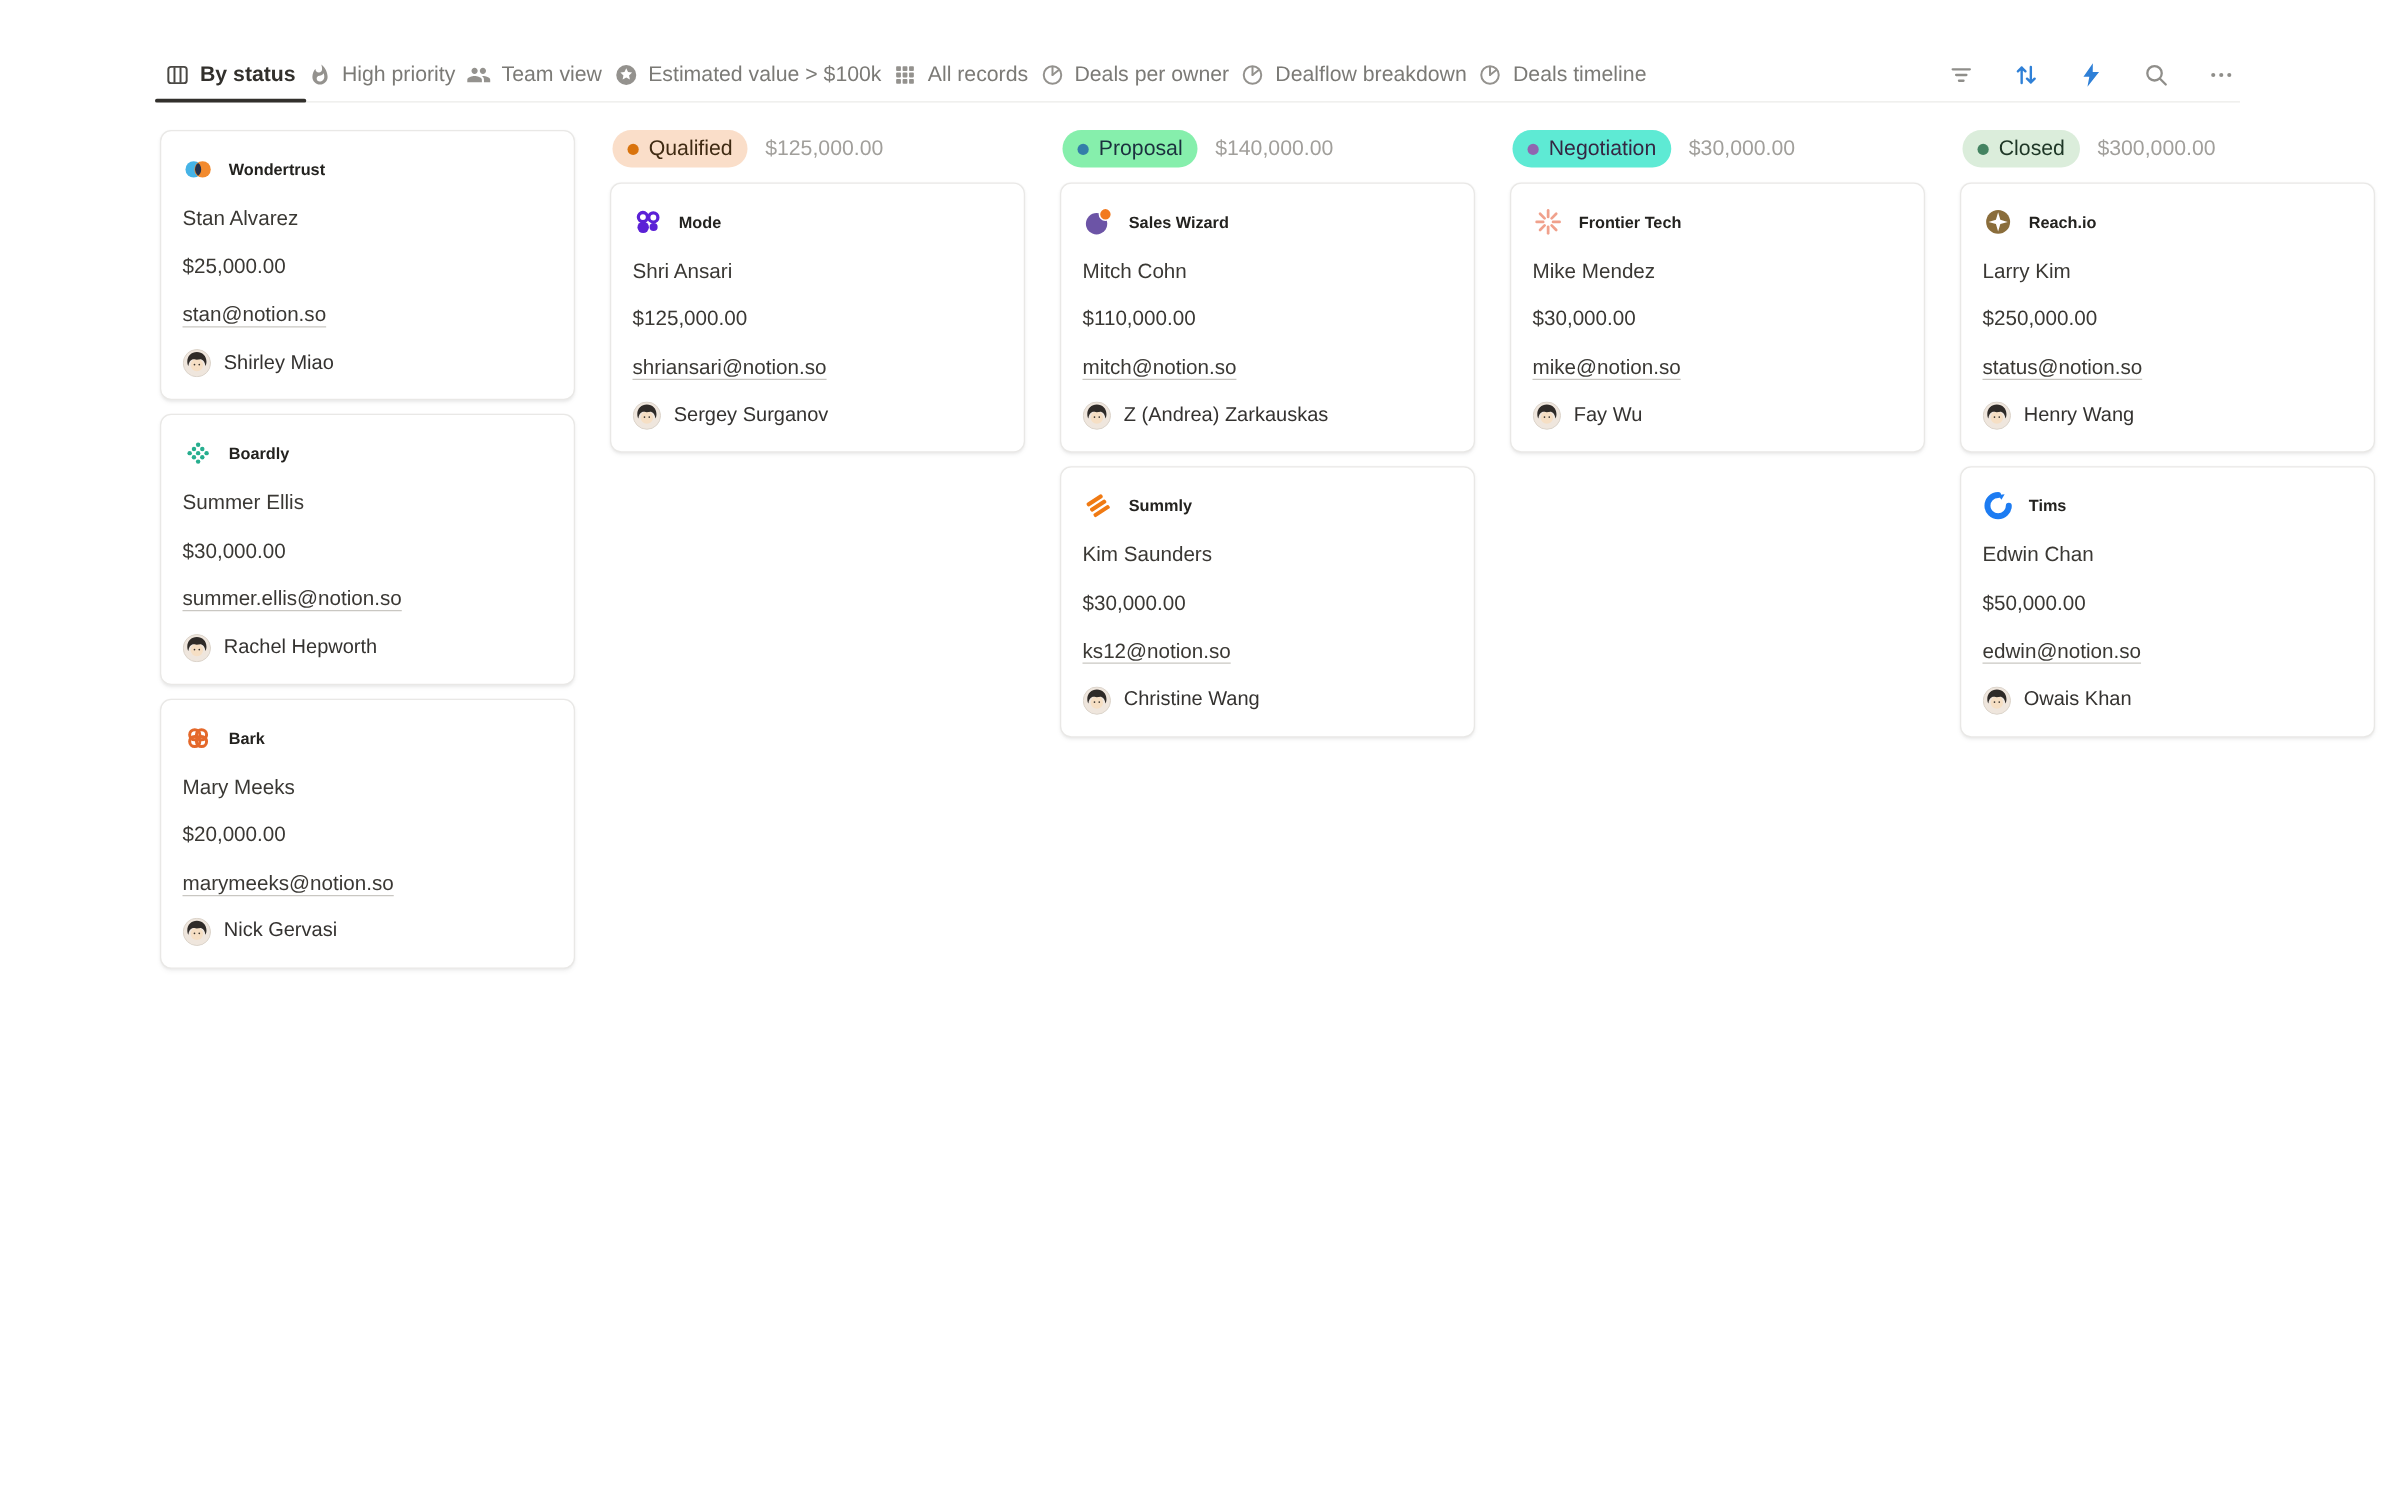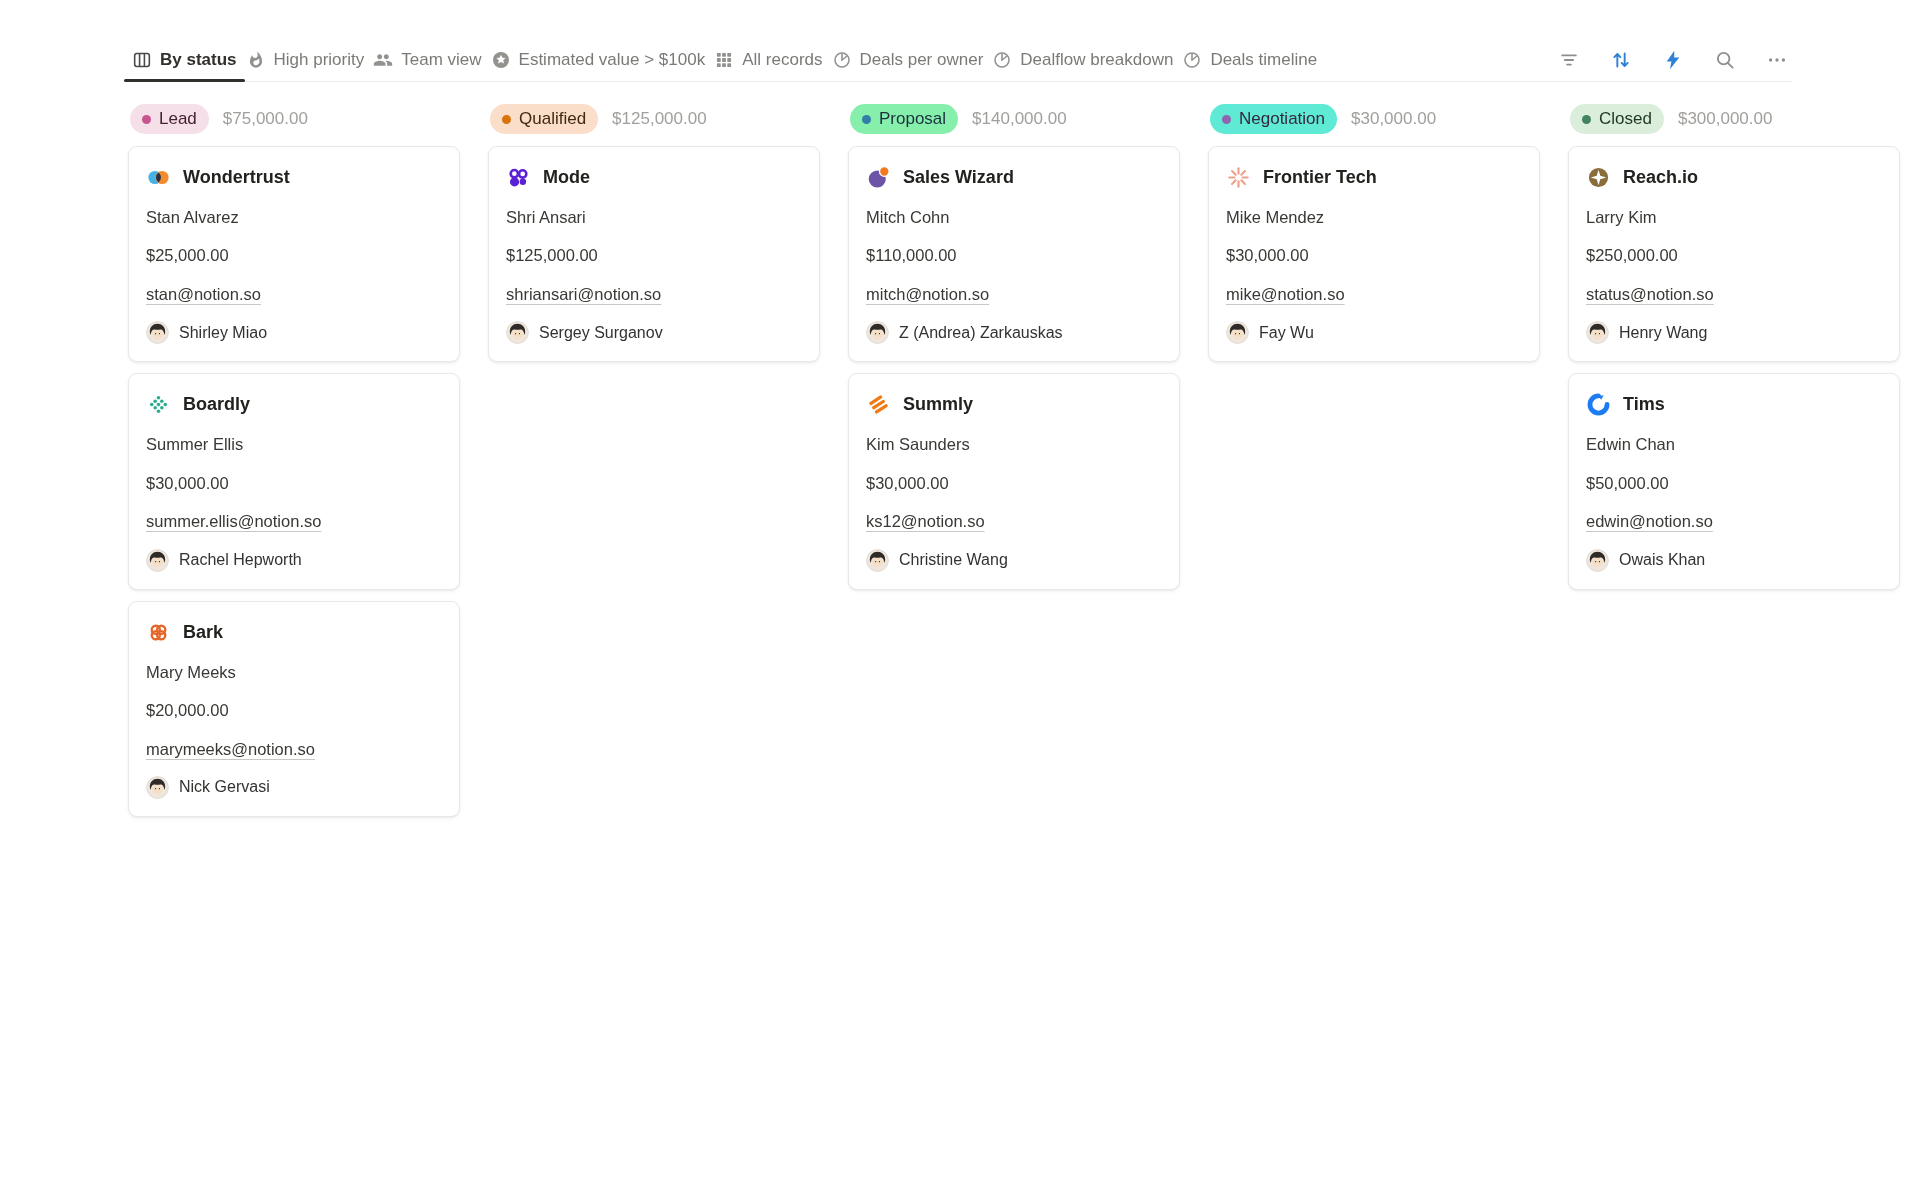--- a/index.html
+++ b/index.html
@@ -35,21 +35,21 @@
   .dot { width:9px; height:9px; border-radius:50%; flex:0 0 auto; }
   .col-sum { margin-left:14px; font-size:17px; color:#a19f9b; }
 
   
   .card { background:#fff; border:1px solid #e9e8e6; border-radius:9px; padding:14px 17px 15px;
           margin-bottom:11px; box-shadow:0 1px 2px rgba(15,15,15,.05), 0 2px 4px rgba(15,15,15,.04);
           cursor:pointer; }
   .card-head { display:flex; align-items:center; gap:12px; margin:4px 0 17px; }
   .logo { width:25px; height:25px; flex:0 0 auto; }
   .logo svg { width:100%; height:100%; display:block; }
-  .card-title { font-size:18px; font-weight:700; color:#23221f; }
+  .card-title { font-size:13px; font-weight:700; color:#23221f; }
   .field { font-size:16.5px; color:#3a3834; margin-bottom:17px; line-height:1.3; }
   .field.email a { color:#3a3834; text-decoration:underline; text-decoration-color:#c9c7c2;
                    text-underline-offset:3.5px; text-decoration-thickness:1px; }
   .owner-row { display:flex; align-items:center; gap:10px; margin-top:-1px; padding-bottom:2px; }
   .avatar { width:23px; height:23px; border-radius:50%; overflow:hidden; flex:0 0 auto; }
   .avatar svg { width:100%; height:100%; display:block; }
   .owner { font-size:16px; color:#343230; }
 </style>
 </head>
 <body>
@@ -154,27 +154,20 @@
             <circle cx="5" cy="12" r="1.8"></circle>
             <circle cx="12" cy="12" r="1.8"></circle>
             <circle cx="19" cy="12" r="1.8"></circle>
           </g>
         </svg>
     </div>
   </div>
 
   <div class="board" id="board">
   <div class="column">
-    <div class="col-header">
-      <span class="pill" style="background: rgb(245, 224, 233); color: rgb(68, 35, 47);">
-        <span class="dot" style="background: rgb(198, 85, 143);"></span>
-        <span class="pill-label">Lead</span>
-      </span>
-      <span class="col-sum">$75,000.00</span>
-    </div>
     <div class="cards">
   <div class="card">
     <div class="card-head">
       <span class="logo">
                 <svg viewBox="0 0 24 24">
                   <circle cx="8.6" cy="12" r="6.3" fill="#45B3E6"></circle>
                   <circle cx="15.4" cy="12" r="6.3" fill="#F28A2E"></circle>
                   <path d="M12 7.1 A6.3 6.3 0 0 1 12 16.9 A6.3 6.3 0 0 1 12 7.1 Z" fill="#253048"></path>
                 </svg>
               </span>

